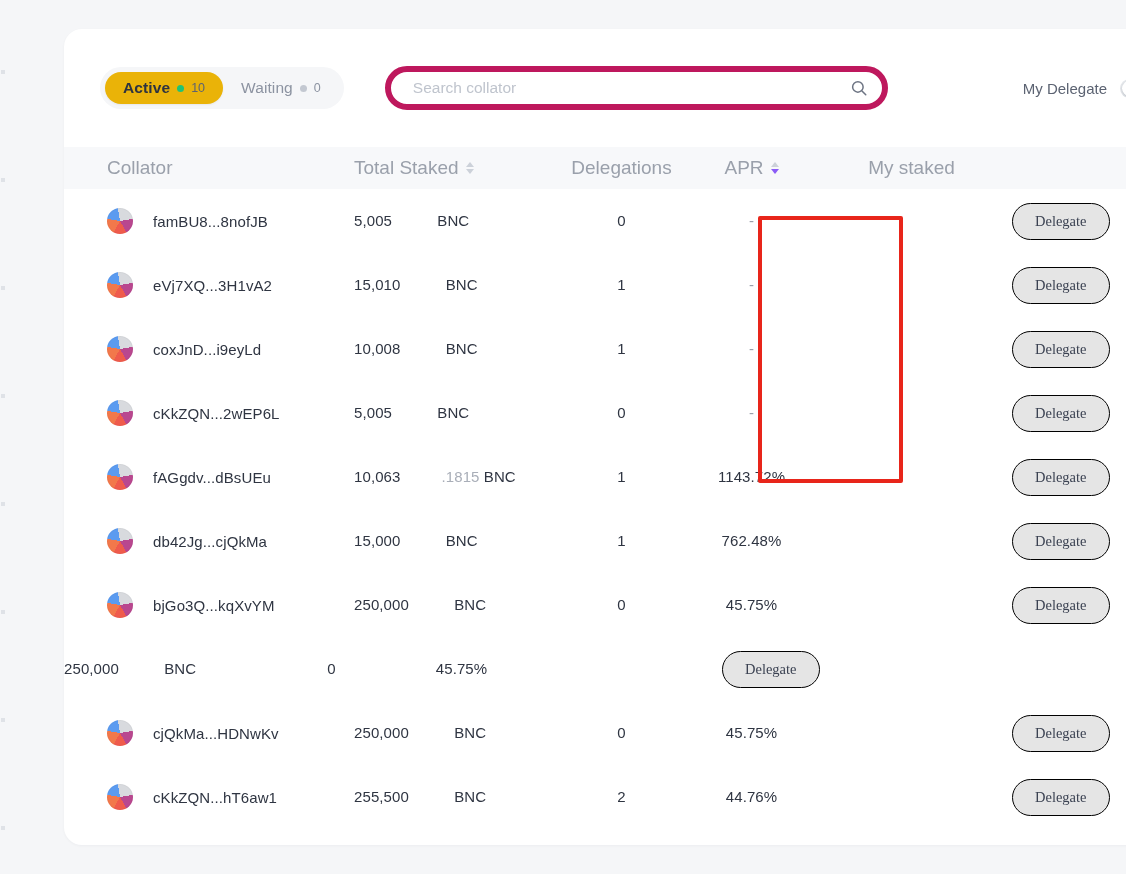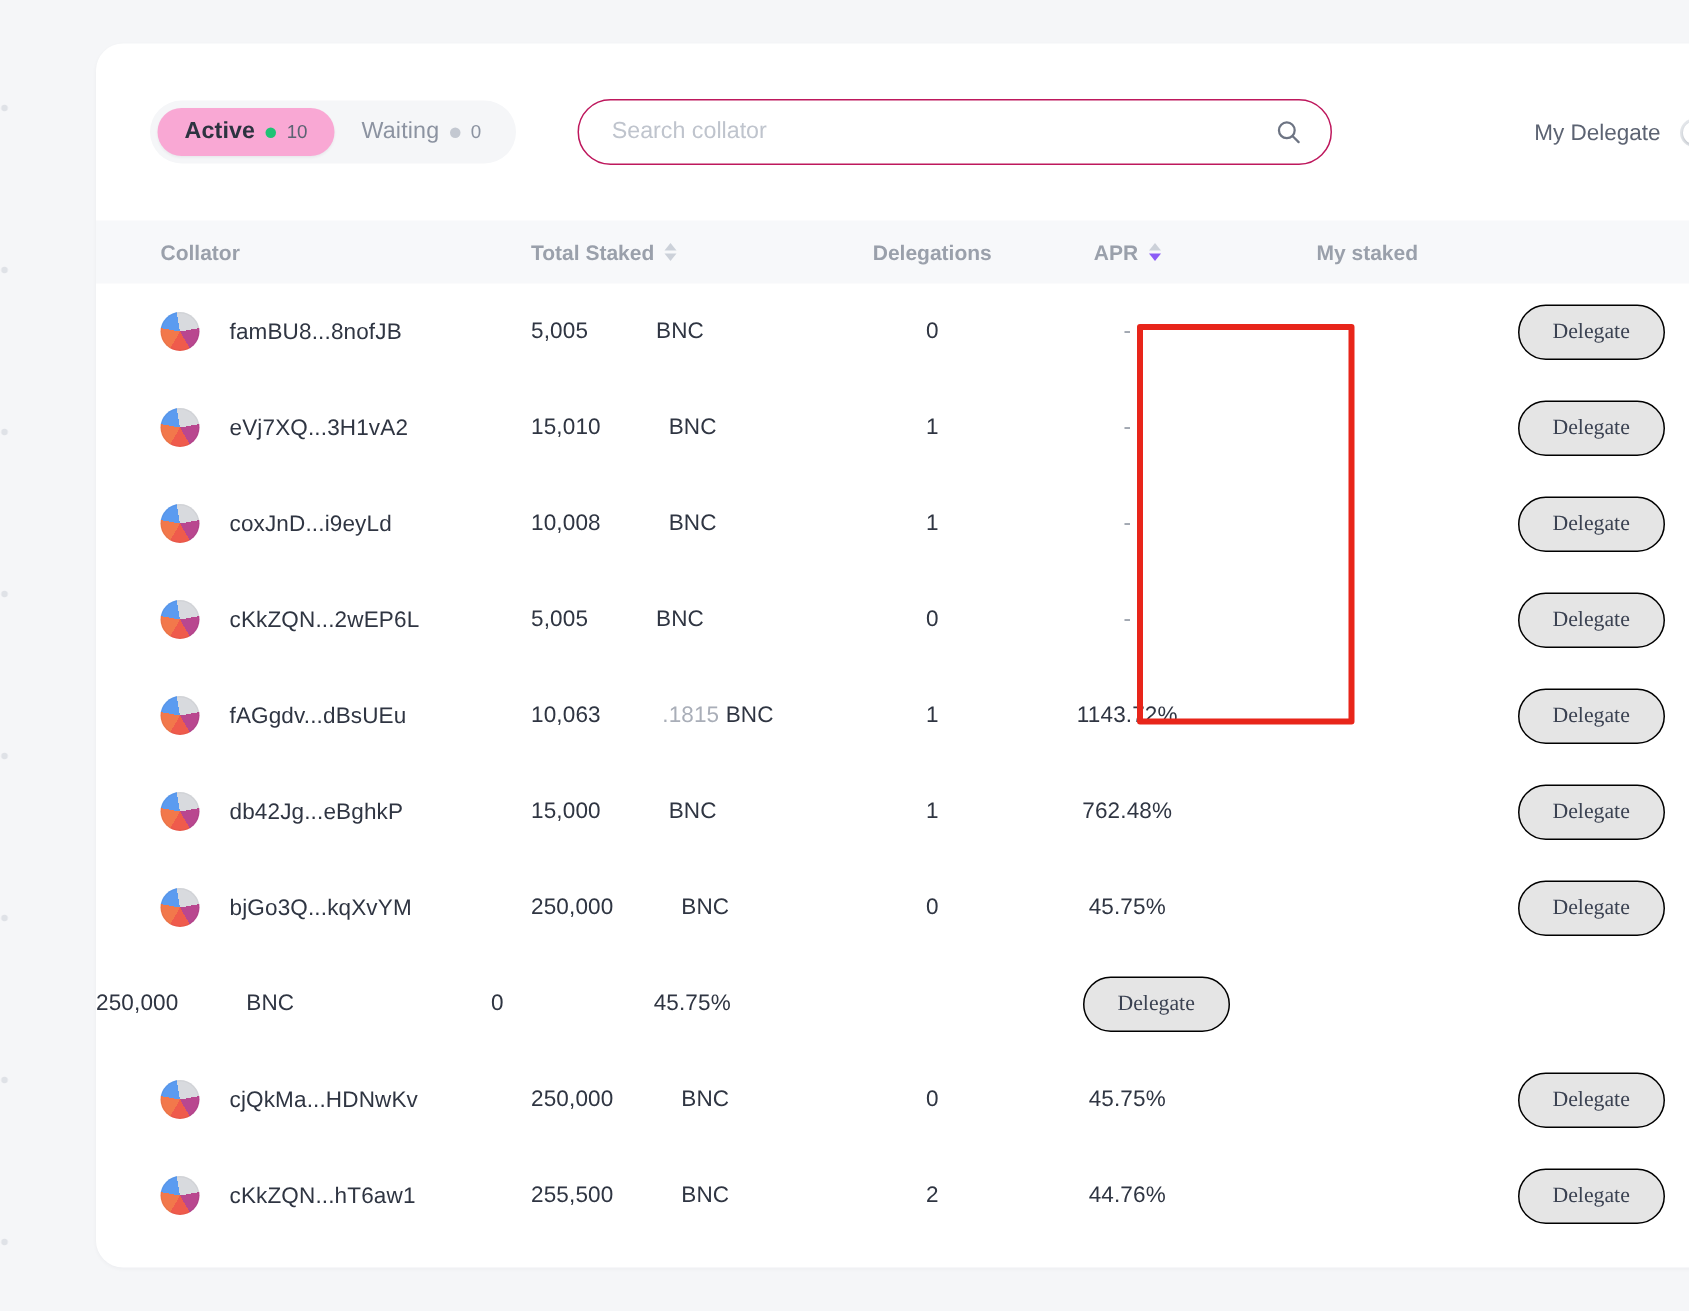--- a/index.html
+++ b/index.html
@@ -60,21 +60,21 @@
     display: flex;
     align-items: center;
     gap: 7px;
     height: 32px;
     padding: 0 18px;
     border-radius: 20px;
     cursor: pointer;
     white-space: nowrap;
   }
   .tab.active {
-    background: #f9a8d4;
+    background: #eab308;
     box-shadow: 0 1px 2px rgba(16,24,40,0.06);
   }
   .tab-label {
     font-size: 15.5px;
     color: #8c93a1;
     letter-spacing: 0.1px;
   }
   .tab.active .tab-label {
     color: #2d3340;
     font-weight: 600;
@@ -97,21 +97,21 @@
   .search-wrap {
     position: relative;
     margin-left: 41px;
     width: 503px;
     height: 44px;
   }
   .search-input {
     width: 100%;
     height: 100%;
     box-sizing: border-box;
-    border: 1px solid #be185d;
+    border: 6px solid #be185d;
     border-radius: 23px;
     padding: 0 48px 0 22px;
     font-size: 15.5px;
     font-family: "Liberation Sans", sans-serif;
     color: #2d3340;
     outline: none;
     background: #ffffff;
   }
   .search-input::placeholder { color: #bfc4cd; }
   .search-icon {
@@ -175,26 +175,25 @@
   }
 
   .c-collator   { width: 290px; padding-left: 43px; box-sizing: border-box; display:flex; align-items:center; }
   .c-total      { width: 205px; box-sizing: border-box; }
   .c-deleg      { width: 125px; box-sizing: border-box; text-align: center; }
   .c-apr        { width: 135px; box-sizing: border-box; text-align: center; }
   .c-mystaked   { width: 185px; box-sizing: border-box; text-align: center; }
   .c-action     { flex: 1; box-sizing: border-box; padding-left: 8px; }
 
   .th {
-    font-size: 14px;
+    font-size: 19px;
     color: #9aa0ab;
     display: flex;
     align-items: center;
     gap: 7px;
-    font-weight: bold;
   }
   .th.center { justify-content: center; }
 
   .sort-icon {
     display: inline-flex;
     flex-direction: column;
     gap: 2px;
     cursor: pointer;
   }
   .sort-icon i {
@@ -387,21 +386,21 @@
           </div>
           <div class="c-total"><span class="cell-text">10,063</span><span class="cell-text cell-muted">.1815</span><span class="cell-text">&nbsp;BNC</span></div>
           <div class="c-deleg"><span class="cell-text">1</span></div>
           <div class="c-apr"><span class="cell-text">1143.72%</span></div>
           <div class="c-mystaked"><span class="cell-text"></span></div>
           <div class="c-action"><button class="delegate-btn">Delegate</button></div>
         </div>
         <div class="row">
           <div class="c-collator">
             <span class="avatar"></span>
-            <span class="cell-text">db42Jg...eBghkP</span>
+            <span class="cell-text">db42Jg...cjQkMa</span>
           </div>
           <div class="c-total"><span class="cell-text">15,000</span><span class="cell-text cell-muted"></span><span class="cell-text">&nbsp;BNC</span></div>
           <div class="c-deleg"><span class="cell-text">1</span></div>
           <div class="c-apr"><span class="cell-text">762.48%</span></div>
           <div class="c-mystaked"><span class="cell-text"></span></div>
           <div class="c-action"><button class="delegate-btn">Delegate</button></div>
         </div>
         <div class="row">
           <div class="c-collator">
             <span class="avatar"></span>

